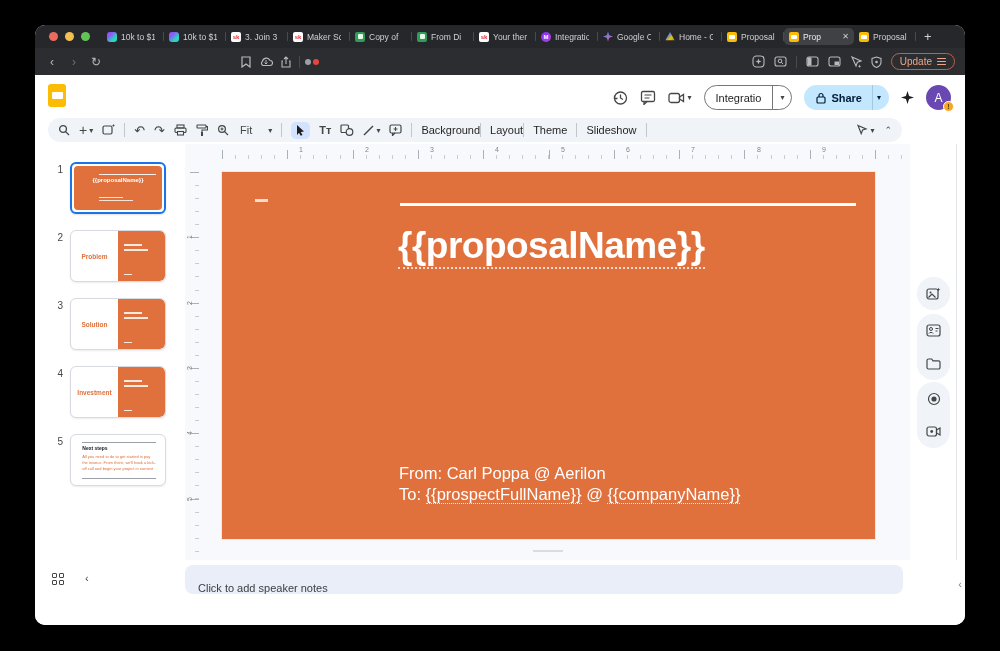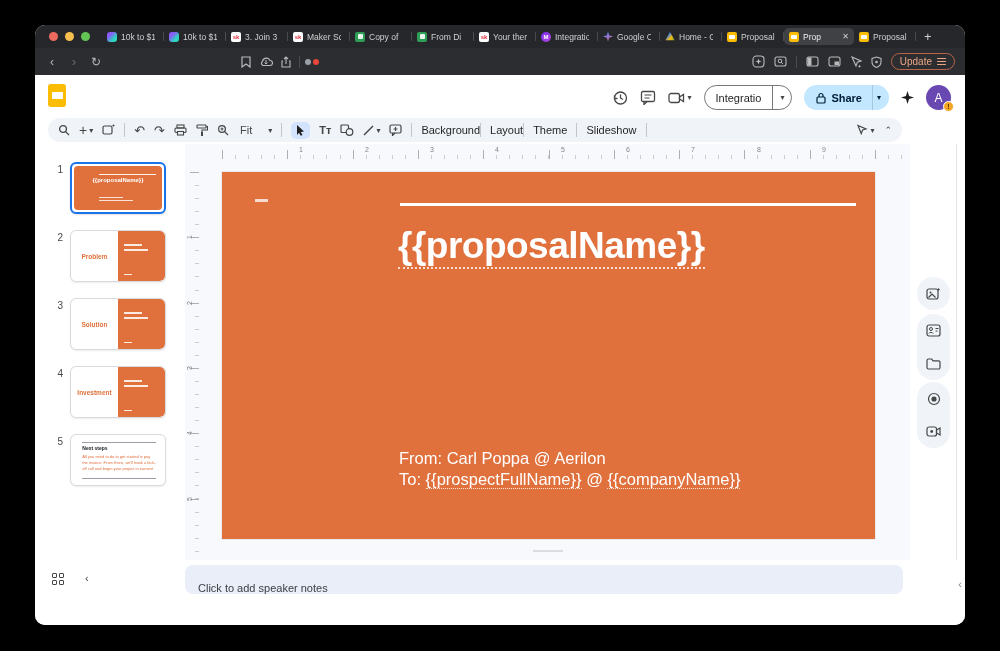--- a/index.html
+++ b/index.html
@@ -120,21 +120,21 @@
       repeating-linear-gradient(180deg,#aab0b7 0 1px,transparent 1px 65.3px),
       repeating-linear-gradient(180deg,#c9cdd3 0 1px,transparent 1px 13.06px);
     background-position:right 12px, right 12px; background-size:9px 100%,4px 100%; background-repeat:no-repeat; }
   .v-num { position:absolute; left:1px; font-size:7px; color:#80868b; transform:translateY(-50%) rotate(-90deg); }
 
   .slide { position:absolute; left:37px; top:28px; width:653px; height:367px; background:var(--orange); box-shadow:0 0 0 1px rgba(0,0,0,.06); }
   .s-dash { position:absolute; left:33px; top:27px; width:13px; height:3px; background:rgba(255,255,255,.75); }
   .s-topline { position:absolute; left:178px; top:31px; width:456px; height:3px; background:#fff; }
   .s-title { position:absolute; left:176px; top:53px; color:#fff; font-size:37px; font-weight:bold; letter-spacing:-.5px; }
   .s-title .u { border-bottom:2px dotted rgba(255,255,255,.75); padding-bottom:1px; }
-  .s-fromto { position:absolute; left:177px; top:276px; color:#fff; font-size:16.5px; line-height:1.26; }
+  .s-fromto { position:absolute; left:177px; top:291px; color:#fff; font-size:16.5px; line-height:1.26; }
   .s-fromto .u { border-bottom:1.5px dotted rgba(255,255,255,.8); }
   .drag-handle { position:absolute; left:348px; top:406px; width:30px; height:2px; background:#9aa0a6; border-top:2px solid #dadce0; }
 
   .rail { flex:0 0 55px; background:#fff; position:relative; }
   .rail-divider { position:absolute; right:8px; top:0; bottom:-40px; width:1px; background:#e1e3e6; }
   .rail-group { position:absolute; left:7px; width:33px; background:#f0f4f9; border-radius:16px; display:flex; flex-direction:column; align-items:center; }
   .rail-btn { width:33px; height:33px; display:flex; align-items:center; justify-content:center; color:#444746; }
 
   
   .bottom { height:65px; background:#fff; position:relative; flex:0 0 auto; }

